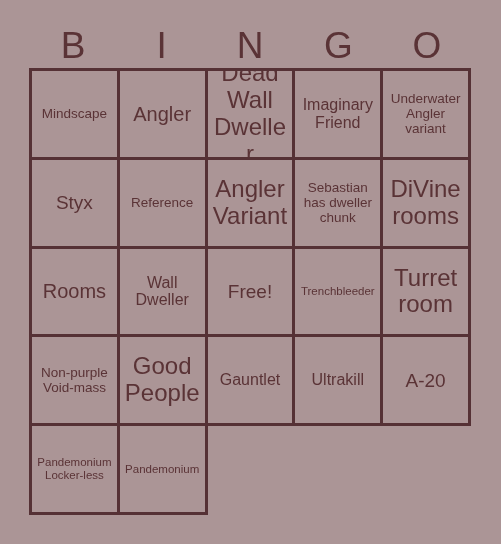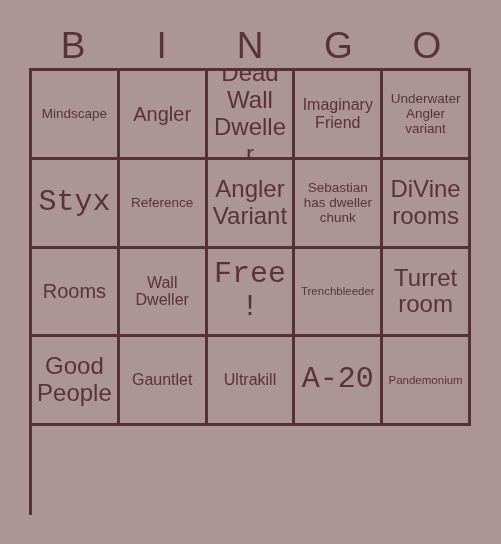--- a/index.html
+++ b/index.html
@@ -70,21 +70,21 @@
     line-height: 1.12;
     width: 100%;
     word-wrap: break-word;
   }
   
   .fs-xs .cell-text { font-size: 11.5px; }
   .fs-sm .cell-text { font-size: 13.5px; }
   .fs-md .cell-text { font-size: 16px; }
   .fs-lg .cell-text { font-size: 24px; }
   .fs-xl .cell-text { font-size: 20px; }
-  .fs-xxl .cell-text { font-size: 30px; font-family: Liberation Mono, monospace; }
+  .fs-xxl .cell-text { font-size: 19px; }
 </style>
 </head>
 <body>
 
 <div class="card">
 
   <div class="header-row">
     <div class="header-cell">B</div>
     <div class="header-cell">I</div>
     <div class="header-cell">N</div>
@@ -131,30 +131,36 @@
       </div>
       <div class="cell fs-xxl">
         <span class="cell-text">Free!</span>
       </div>
       <div class="cell fs-xs">
         <span class="cell-text">Trenchbleeder</span>
       </div>
       <div class="cell fs-lg">
         <span class="cell-text">Turret room</span>
       </div>
+      <div class="cell fs-sm">
+        <span class="cell-text">Non-purple Void-mass</span>
+      </div>
       <div class="cell fs-lg">
         <span class="cell-text">Good People</span>
       </div>
       <div class="cell fs-md">
         <span class="cell-text">Gauntlet</span>
       </div>
       <div class="cell fs-md">
         <span class="cell-text">Ultrakill</span>
       </div>
       <div class="cell fs-xxl">
         <span class="cell-text">A-20</span>
       </div>
       <div class="cell fs-xs">
+        <span class="cell-text">Pandemonium Locker-less</span>
+      </div>
+      <div class="cell fs-xs">
         <span class="cell-text">Pandemonium</span>
       </div>
     </div>
 
 </div>
 
 </body></html>

